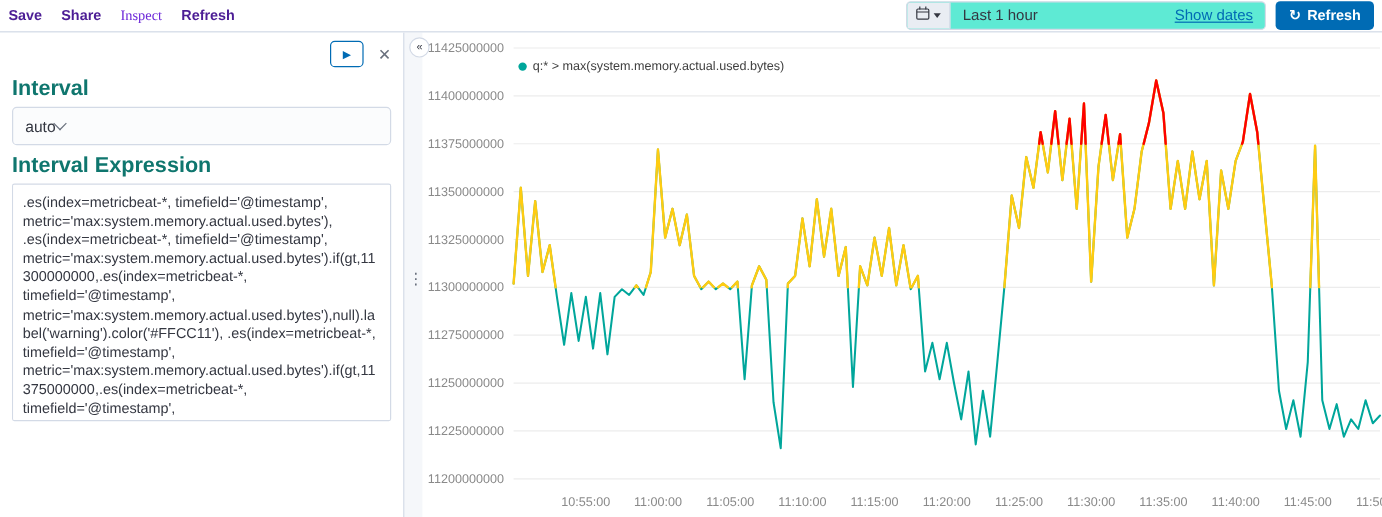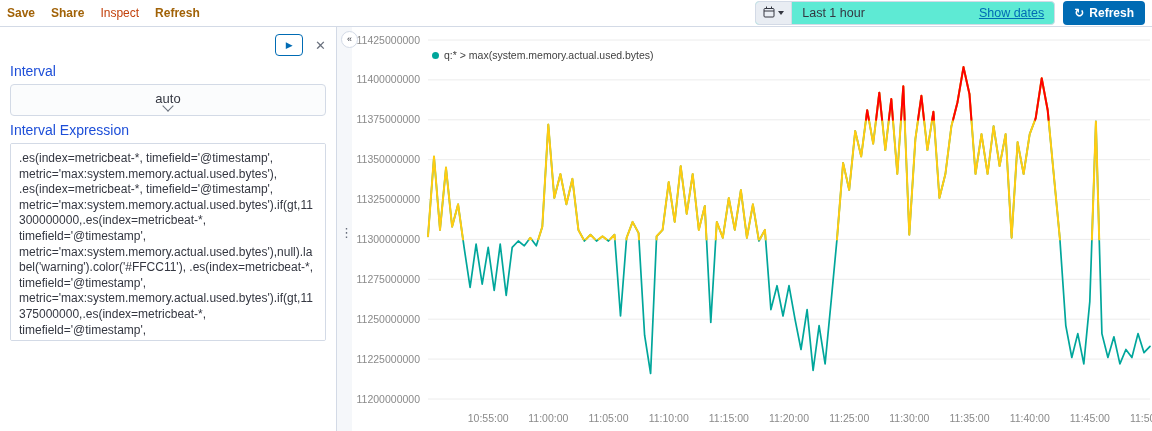--- a/index.html
+++ b/index.html
@@ -1,38 +1,38 @@
 <!DOCTYPE html>
 <html><head>
 <meta charset="utf-8">
 <style>
   html,body{margin:0;padding:0;}
   body{font-family:"Liberation Sans","DejaVu Sans",sans-serif;background:#f5f7fa;width:1152px;height:431px;overflow:hidden;position:relative;color:#343741;}
 
   
   .topbar{position:absolute;top:0;left:0;width:1152px;height:27px;background:#fff;border-bottom:1px solid #d3dae6;display:flex;align-items:center;box-sizing:border-box;padding:0 7px;z-index:10;}
   .nav-links{display:flex;gap:16px;align-items:center;}
-  .nav-link{font-size:12px;color:#a16207;cursor:pointer;font-weight:bold;}
-  .nav-link.disabled{color:#c2410c;font-weight:normal;}
+  .nav-link{font-size:12px;color:#4c1d95;cursor:pointer;font-weight:bold;}
+  .nav-link.disabled{color:#6d28d9;font-weight:normal;font-family:Liberation Serif, serif;}
   .tp-wrap{margin-left:auto;display:flex;align-items:center;gap:8px;}
   .tp-group{display:flex;align-items:center;width:298px;height:22px;border:1px solid #d3dae6;border-radius:4px;background:#5eead4;overflow:hidden;}
   .tp-cal-btn{width:36px;height:100%;background:#e9edf3;display:flex;align-items:center;justify-content:center;gap:3px;cursor:pointer;border-right:1px solid #d3dae6;box-sizing:border-box;}
   .caret{width:0;height:0;border-left:3px solid transparent;border-right:3px solid transparent;border-top:4px solid #343741;}
   .tp-duration{font-size:12.5px;padding:0 10px;color:#343741;cursor:pointer;white-space:nowrap;}
   .tp-showdates{margin-left:auto;padding-right:10px;color:#006BB4;font-size:12.5px;cursor:pointer;white-space:nowrap;text-decoration:underline;}
   .tp-refresh{height:24px;background:#006BB4;color:#fff;border:none;border-radius:4px;font-size:12px;font-weight:bold;display:flex;align-items:center;gap:5px;padding:0 11px;cursor:pointer;font-family:inherit;}
   .refresh-icon{font-size:12px;line-height:1;}
 
   
   .left-panel{position:absolute;top:27px;left:0;width:337px;bottom:0;background:#fff;border-right:1px solid #d3dae6;box-sizing:border-box;padding:6px 10px;z-index:4;}
   .panel-actions{display:flex;justify-content:flex-end;align-items:center;gap:12px;height:24px;margin-bottom:2px;}
   .play-btn{width:28px;height:22px;border:1px solid #006BB4;border-radius:4px;background:#fff;color:#006BB4;font-size:9px;line-height:1;display:flex;align-items:center;justify-content:center;cursor:pointer;padding:0;}
   .close-x{color:#69707d;font-size:13px;cursor:pointer;line-height:1;}
-  .form-label{display:block;font-size:14px;font-weight:normal;color:#1d4ed8;margin:6px 0 5px;}
-  .select{height:30px;background:#fbfcfd;border:1px solid #d3dae6;border-radius:4px;display:flex;align-items:center;justify-content:center;padding:0 10px;font-size:13px;color:#343741;cursor:pointer;flex-direction:column;}
+  .form-label{display:block;font-size:18px;font-weight:bold;color:#0f766e;margin:6px 0 5px;}
+  .select{height:30px;background:#fbfcfd;border:1px solid #d3dae6;border-radius:4px;display:flex;align-items:center;justify-content:flex-start;padding:0 10px;font-size:13px;color:#343741;cursor:pointer;}
   .chevron{width:7px;height:7px;border-right:1.5px solid #69707d;border-bottom:1.5px solid #69707d;transform:rotate(45deg);margin-top:-4px;}
   .expr{display:block;width:100%;box-sizing:border-box;height:198px;border:1px solid #d3dae6;border-radius:2px;background:#fff;font-family:"Liberation Sans","DejaVu Sans",sans-serif;font-size:12px;line-height:1.3;color:#343741;padding:7px 8px;resize:none;outline:none;}
 
   
   .collapse-btn{position:absolute;top:31px;left:341px;width:17px;height:17px;border-radius:50%;background:#fff;border:1px solid #d3dae6;color:#343741;font-size:9px;line-height:15px;text-align:center;cursor:pointer;z-index:6;box-sizing:border-box;}
   .resize-handle{position:absolute;left:340px;top:226px;color:#69707d;font-size:13px;cursor:col-resize;z-index:6;line-height:1;}
 
   
   .chart-pane{position:absolute;left:352px;top:27px;width:800px;bottom:0;background:#fff;}
   .chart-pane svg{position:absolute;top:0;left:0;}

